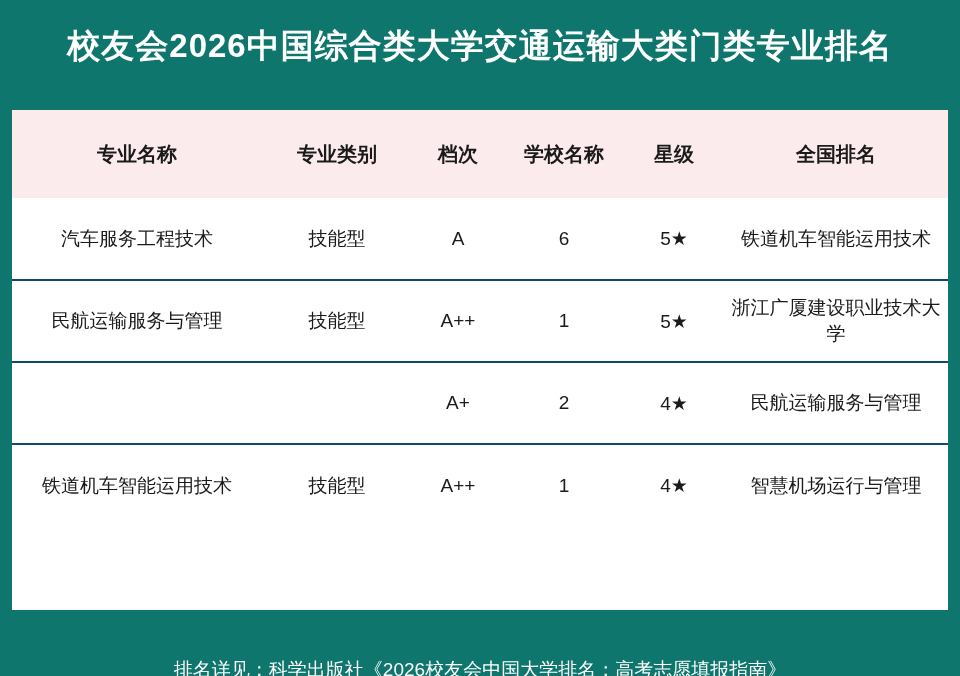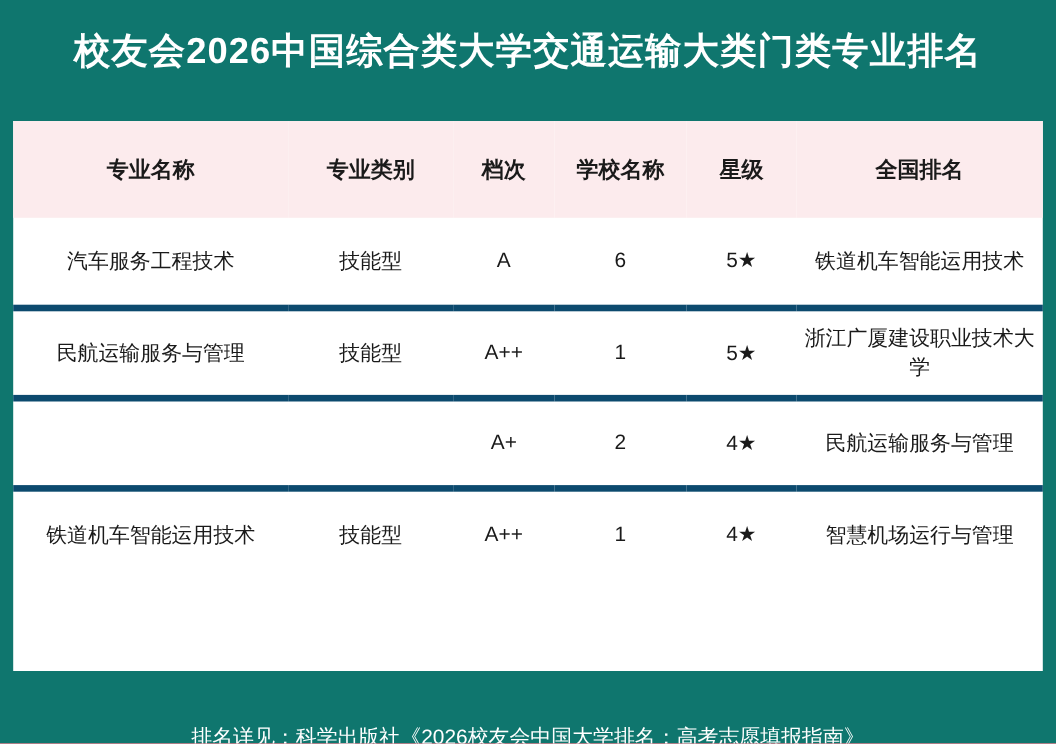--- a/index.html
+++ b/index.html
@@ -53,21 +53,21 @@
   }
   table.rank-table th {
     font-size: 20px;
     font-weight: bold;
     color: #1a1a1a;
     text-align: center;
     border: none;
   }
   table.rank-table tbody tr {
     height: 82px;
-    border-bottom: 6px solid #0c4a6e;
+    border-bottom: 2px solid #0c4a6e;
   }
   table.rank-table tbody tr:last-child {
     border-bottom: none;
   }
   table.rank-table td {
     font-size: 19px;
     color: #1a1a1a;
     text-align: center;
     border: none;
   }

